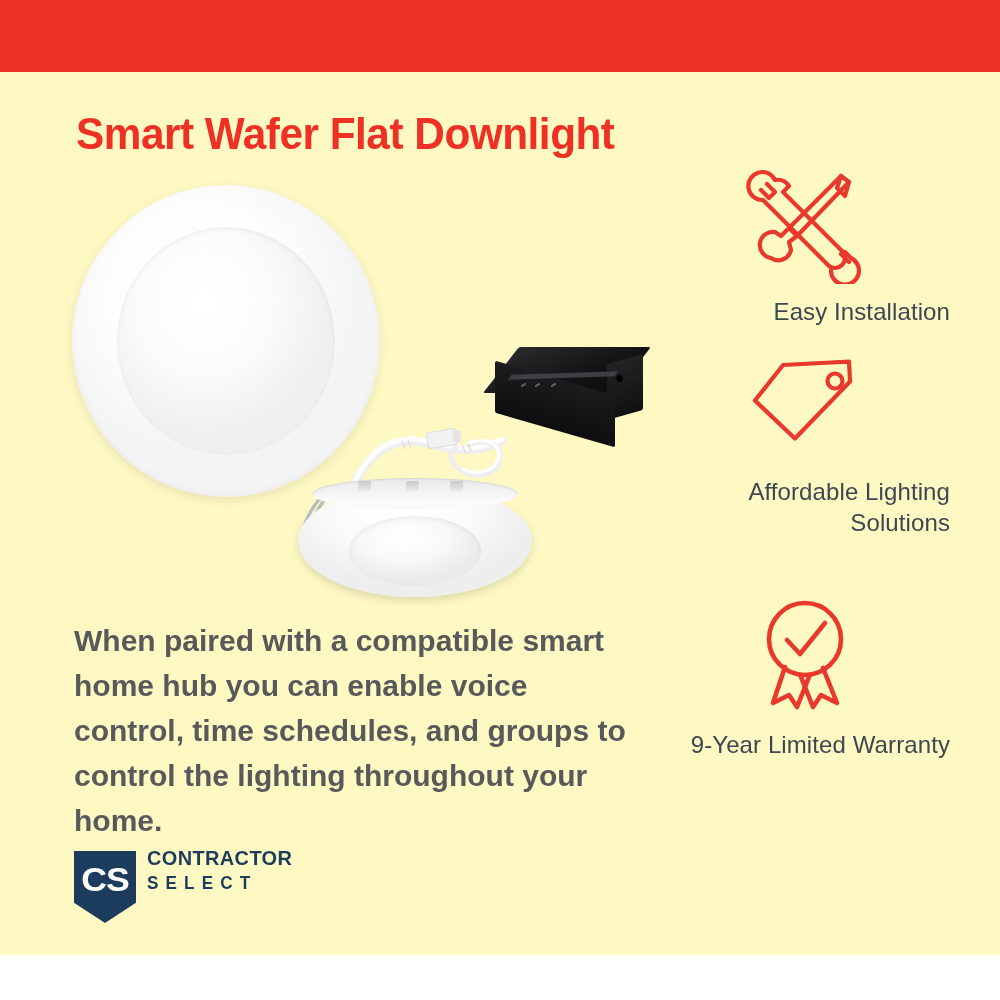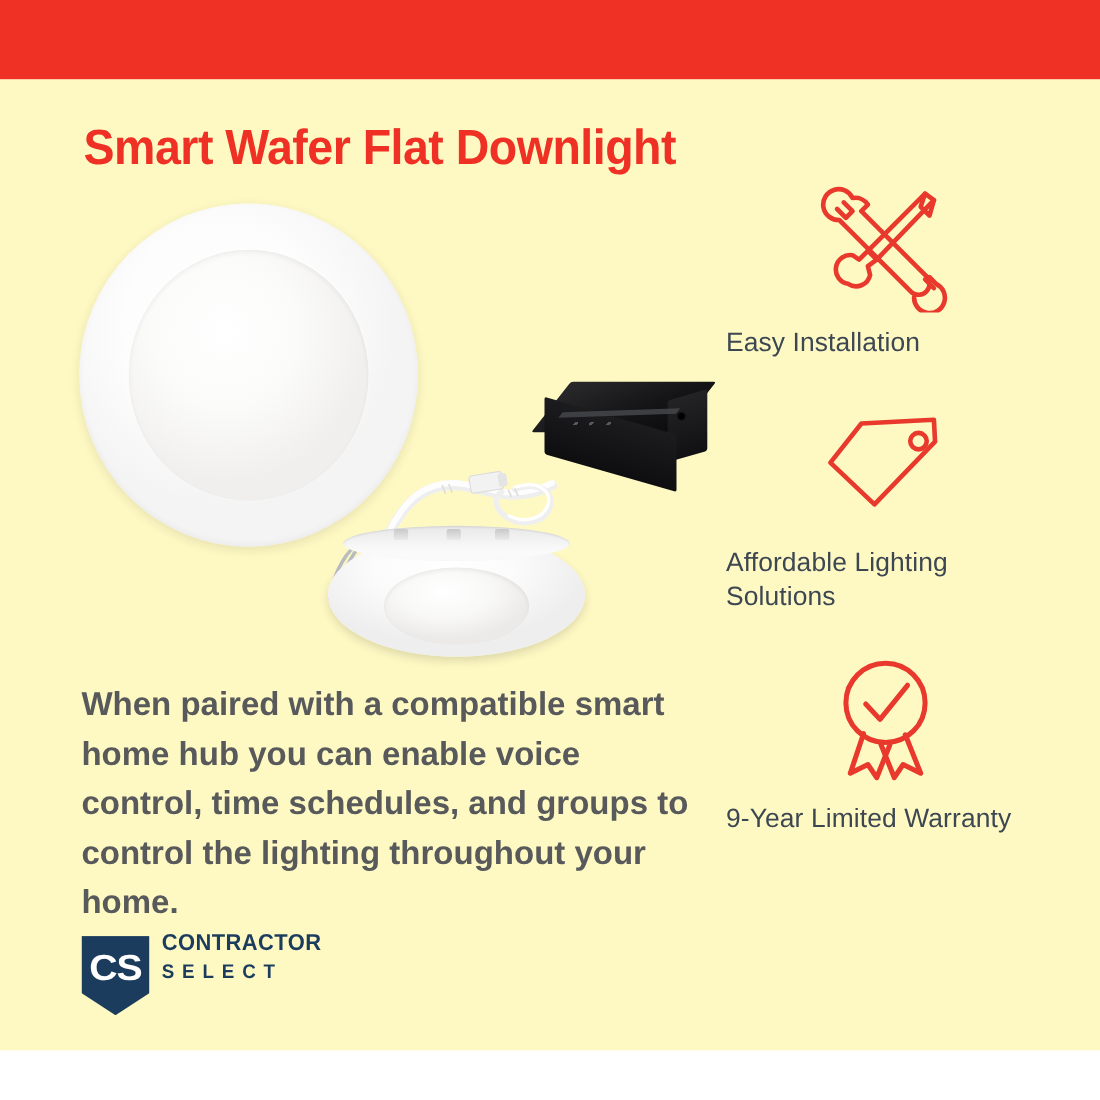--- a/index.html
+++ b/index.html
@@ -227,32 +227,32 @@
     transform-origin: left center;
     white-space: nowrap;
   }
 
   
   .features {
     position: absolute;
     left: 660px; top: 150px;
     width: 290px;
   }
-  .feature { position: absolute; left: 0; width: 290px; text-align: left; }
+  .feature { position: absolute; left: 0; width: 290px; text-align: right; }
   .feature-icon { display: block; margin: 0 auto; }
   .feature-label {
     margin-top: 12px;
     font-size: 24px;
     line-height: 31px;
     color: #3d4752;
     font-weight: 400;
     letter-spacing: 0.1px;
   }
   #feature-0 { top: 16px; }
-  #feature-1 { top: 224px; }
+  #feature-1 { top: 204px; }
   #feature-2 { top: 445px; }
 </style>
 </head>
 <body>
 
 <div id="page">
 
   <div class="top-bar"></div>
 
   <div class="headline">Smart Wafer Flat Downlight</div>

